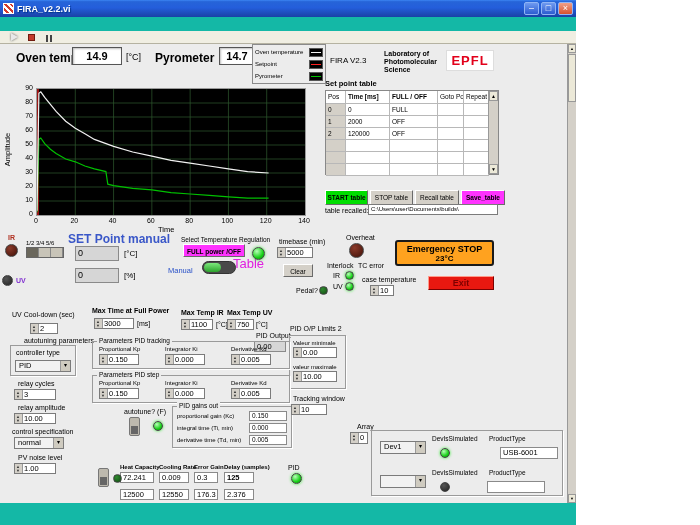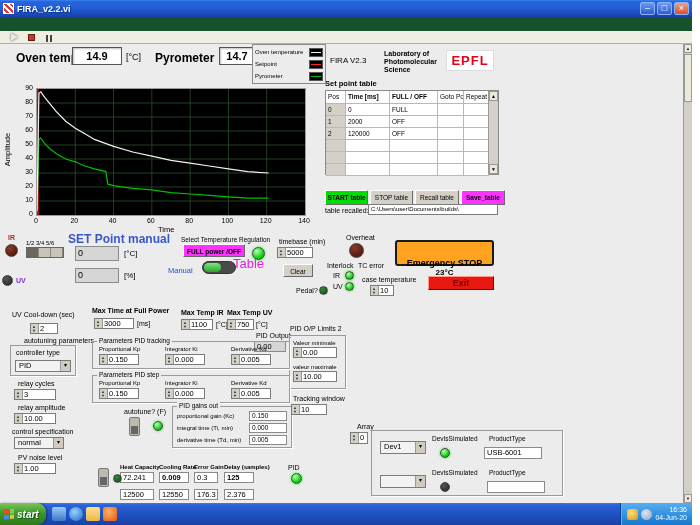--- a/index.html
+++ b/index.html
@@ -1,17 +1,17 @@
 <!DOCTYPE html>
 <html><head>
 <meta charset="utf-8">
 <style>
   * { margin:0; padding:0; box-sizing:border-box; }
   body { font-family:"Liberation Sans", sans-serif; }
-  .screen { position:relative; width:692px; height:525px; overflow:hidden; background:#14532d; font-family:"Liberation Sans", sans-serif; }
+  .screen { position:relative; width:576px; height:525px; overflow:hidden; background:#14b8a6; font-family:"Liberation Sans", sans-serif; }
 
   
   .titlebar { position:absolute; left:0; top:0; right:0; height:17px;
     background:linear-gradient(180deg,#3c85f3 0%,#2664d8 10%,#245edb 45%,#1941a5 100%);
     display:flex; align-items:center; padding:0 3px; }
   .win-icon { width:11px; height:11px; background:repeating-linear-gradient(45deg,#fff 0 2px,#d23b2b 2px 4px); border:1px solid #fff; margin-right:3px; }
   .title-text { color:#fff; font-size:9px; font-weight:bold; text-shadow:1px 1px 1px #00338a; flex:1; }
   .win-btn { width:15px; height:13px; margin-left:2px; border-radius:2px; border:1px solid #8fb4f5;
     background:linear-gradient(#6f9af0,#2c5cd0); color:#fff; font-size:9px; text-align:center; line-height:11px; }
   .win-btn.min::after { content:"–"; } .win-btn.max::after { content:"□"; }
@@ -82,21 +82,21 @@
   .t-cell { border-right:1px solid #b8b8b8; border-bottom:1px solid #b8b8b8; background:#fff; font-size:6.5px; line-height:11px; padding:0 2px; overflow:hidden; white-space:nowrap; }
   .t-cell.bold { font-weight:bold; }
   .t-cell.poscell { background:#d4d0c8; }
   .sp-scroll { position:absolute; right:0; top:0; bottom:0; width:10px; background:#d4d0c8; border-left:1px solid #999; }
   .sp-arrow { position:absolute; left:0; right:0; height:10px; background:#ece9d8; border:1px solid #999; text-align:center; font-size:5px; line-height:8px; }
   .sp-arrow.up { top:0; } .sp-arrow.up::before { content:"▲"; }
   .sp-arrow.dn { bottom:0; } .sp-arrow.dn::before { content:"▼"; }
 
   
   .emergency { position:absolute; background:#ffa21f; border:2px solid #1a1a1a; border-radius:3px; text-align:center; }
-  .em1 { font-size:9px; font-weight:bold; margin-top:16px; }
+  .em1 { font-size:9px; font-weight:bold; margin-top:2px; }
   .em2 { font-size:8px; font-weight:bold; }
   .exit-btn { position:absolute; background:#e81810; color:#7e0000; font-weight:bold; font-size:9px; text-align:center; line-height:13px; border:1px solid; border-color:#ff9a8a #7a0000 #7a0000 #ff9a8a; }
 
   
   .vscroll { position:absolute; right:0; top:44px; width:9px; height:459px; background:#d4d0c8; border-left:1px solid #999; z-index:5; }
   .vs-btn { position:absolute; left:0; right:0; height:9px; background:#ece9d8; border:1px solid #999; font-size:4px; text-align:center; line-height:7px; }
   .vs-btn.up { top:0; } .vs-btn.up::before { content:"▲"; }
   .vs-btn.down { bottom:0; } .vs-btn.down::before { content:"▼"; }
   .vs-thumb { position:absolute; left:0; right:0; top:10px; height:48px; background:#ece9d8; border:1px solid #999; }
 
@@ -417,21 +417,21 @@
 
     <div class="lbl" style="left:293px;top:351px">Tracking window</div>
     <div class="ctrl" style="left:291px;top:360px;width:36px;height:11px">10</div>
 
     <div id="heat-cluster">
         <div class="lbl b" style="left: 120px; top: 419px; font-size: 6px;">Heat Capacity</div>
         <div class="lbl b" style="left: 159px; top: 419px; font-size: 6px;">Cooling Rate</div>
         <div class="lbl b" style="left: 194px; top: 419px; font-size: 6px;">Error Gain</div>
         <div class="lbl b" style="left: 224px; top: 419px; font-size: 6px;">Delay (samples)</div>
         <div class="ind white" style="left: 120px; top: 428px; width: 34px; height: 11px;">72.241</div>
-        <div class="ind white" style="left: 159px; top: 428px; width: 30px; height: 11px; font-weight: bold;">0.009</div>
+        <div class="ind white" style="left: 159px; top: 428px; width: 30px; height: 11px;">0.009</div>
         <div class="ind white" style="left: 194px; top: 428px; width: 24px; height: 11px;">0.3</div>
         <div class="ind white" style="left: 224px; top: 428px; width: 30px; height: 11px; font-weight: bold;">125</div>
         <div class="ind white" style="left: 120px; top: 445px; width: 34px; height: 11px;">12500</div>
         <div class="ind white" style="left: 159px; top: 445px; width: 30px; height: 11px;">12550</div>
         <div class="ind white" style="left: 194px; top: 445px; width: 24px; height: 11px;">176.3</div>
         <div class="ind white" style="left: 224px; top: 445px; width: 30px; height: 11px;">2.376</div>
       </div>
     <div class="toggle-v" style="left:98px;top:424px">
         <div class="knob"></div>
       </div>
@@ -440,56 +440,29 @@
     <div class="lbl" style="left:288px;top:420px">PID</div>
     <div class="led on-green" style="left:291px;top:429px;width:11px;height:11px"></div>
 
     <div class="lbl" style="left:357px;top:379px">Array</div>
     <div class="ctrl" style="left:350px;top:388px;width:18px;height:12px">0</div>
     <div class="lvframe" style="left:371px;top:386px;width:192px;height:66px">
       <div class="ring" style="left:8px;top:10px;width:46px;height:13px">Dev1</div>
       <div class="lbl" style="left:60px;top:4px;font-size:6.5px">DevIsSimulated</div>
       <div class="led on-green" style="left:68px;top:17px;width:10px;height:10px"></div>
       <div class="lbl" style="left:117px;top:4px;font-size:6.5px">ProductType</div>
-      <div class="ind white" style="left:112px;top:16px;width:58px;height:12px">USB-6001</div>
+      <div class="ind white" style="left:128px;top:16px;width:58px;height:12px">USB-6001</div>
       <div class="ring" style="left:8px;top:44px;width:46px;height:13px"></div>
       <div class="lbl" style="left:60px;top:38px;font-size:6.5px">DevIsSimulated</div>
       <div class="led off-dark" style="left:68px;top:51px;width:10px;height:10px"></div>
       <div class="lbl" style="left:117px;top:38px;font-size:6.5px">ProductType</div>
       <div class="ind white" style="left:115px;top:50px;width:58px;height:12px"></div>
     </div>
   </div>
 
   <div class="vscroll">
     <div class="vs-btn up"></div>
     <div class="vs-thumb"></div>
     <div class="vs-btn down"></div>
   </div>
 
-  <div class="taskbar">
-    <div class="start-btn">
-      <div class="flag">
-          <i class="r"></i>
-          <i class="g"></i>
-          <i class="b"></i>
-          <i class="y"></i>
-        </div>
-      <span class="start-txt">start</span>
-    </div>
-    <div class="quicklaunch" id="quicklaunch">
-        <div class="ql-icon desktop-icon"></div>
-        <div class="ql-icon ie-icon"></div>
-        <div class="ql-icon folder-icon"></div>
-        <div class="ql-icon media-icon"></div>
-      </div>
-    <div class="tray">
-      <span id="tray-icons" style="display:flex;gap:3px">
-          <div class="tray-icon shield-icon"></div>
-          <div class="tray-icon volume-icon"></div>
-        </span>
-      <div class="clock">
-        <div>16:36</div>
-        <div>04-Jun-20</div>
-      </div>
-    </div>
-  </div>
 
 </div>
 
 </body></html>

